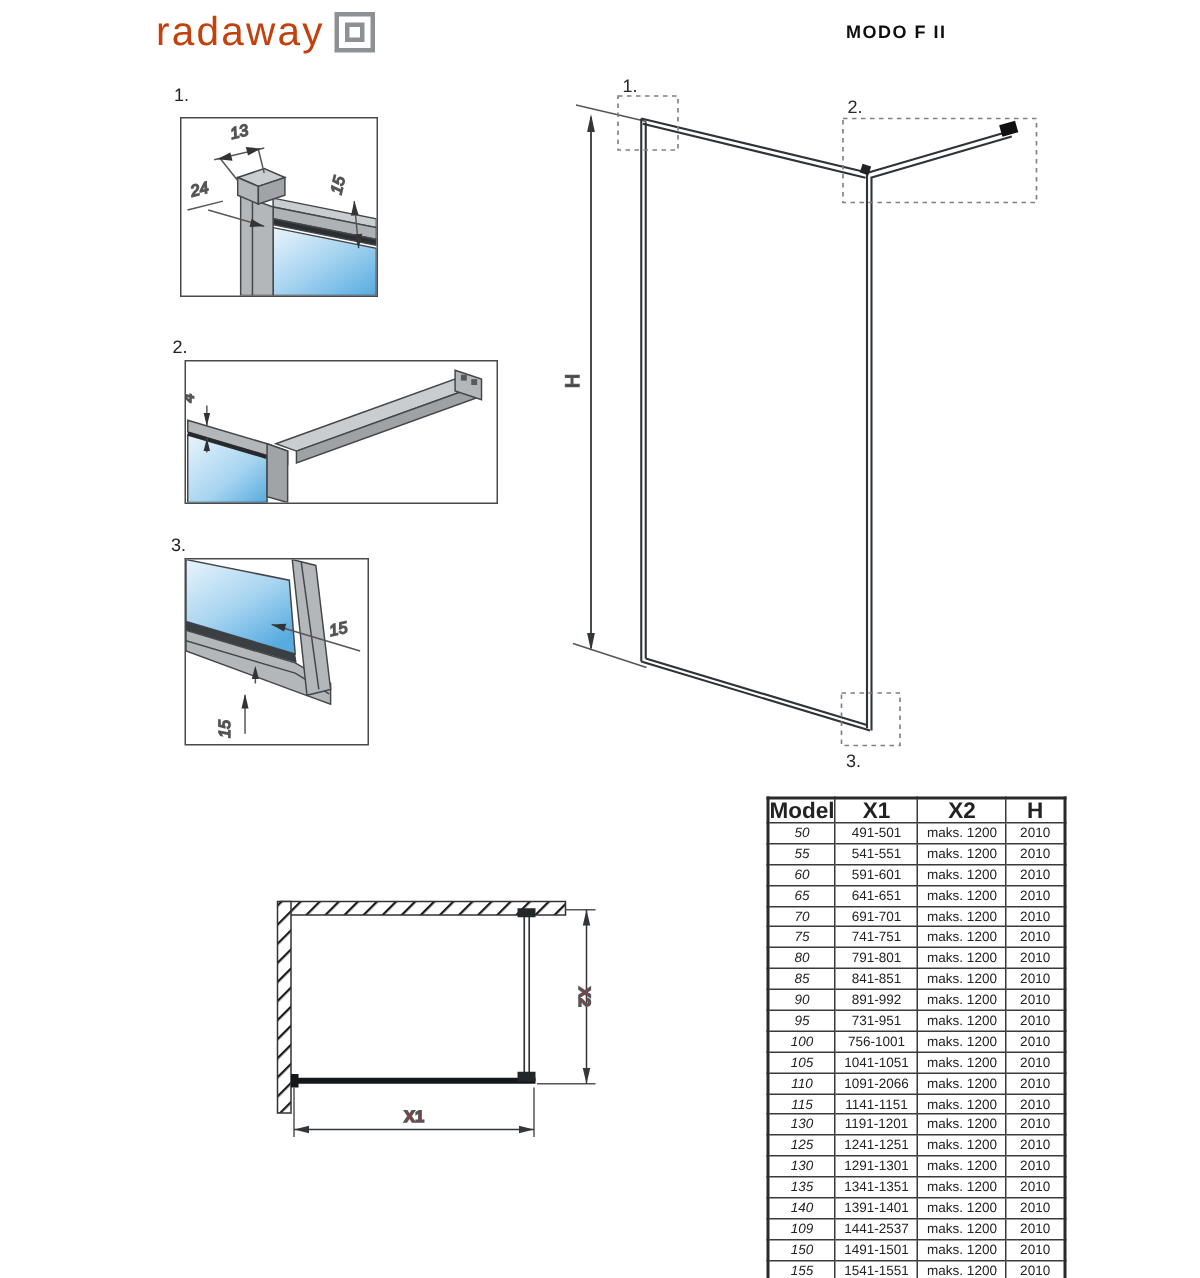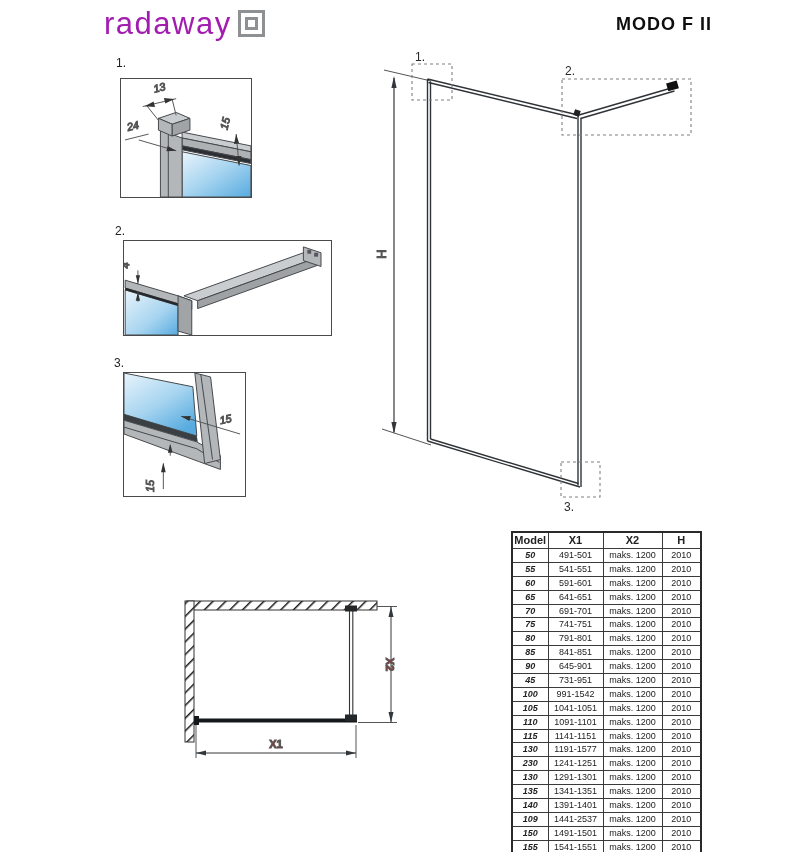--- a/index.html
+++ b/index.html
@@ -1,41 +1,41 @@
 <!DOCTYPE html>
 <html><head>
 <meta charset="utf-8">
 <style>
   html,body{margin:0;padding:0;background:#fff;}
   .page{position:relative;width:800px;height:852px;background:#ffffff;overflow:hidden;
         font-family:"Liberation Sans", sans-serif;color:#1c1c1c;}
   .abs{position:absolute;}
   
   .brand{left:104px;top:8px;display:flex;align-items:center;gap:6px;}
-  .brand-text{font-size:31px;letter-spacing:1.5px;color:#a21caf;font-weight:400;line-height:1;}
+  .brand-text{font-size:27px;letter-spacing:1.5px;color:#c2410c;font-weight:400;line-height:1;}
   .brand-sq{width:27px;height:27px;border:3px solid #8e9194;box-sizing:border-box;
             display:flex;align-items:center;justify-content:center;}
   .brand-sq-in{width:13px;height:13px;border:3px solid #8e9194;box-sizing:border-box;}
-  .doc-title{left:616px;top:14px;font-size:18px;font-weight:bold;letter-spacing:1px;color:#0e0e0e;}
+  .doc-title{left:564px;top:14px;font-size:12px;font-weight:bold;letter-spacing:1px;color:#0e0e0e;}
   
   .fig-label{font-size:12px;color:#222;}
   .fig{box-sizing:border-box;border:1px solid #4a4a4a;background:#fff;}
   svg text{font-family:"Liberation Sans", sans-serif;}
   .dim{font-size:11px;font-style:italic;fill:#26292c;}
   .callout{font-size:12px;fill:#26292c;}
   .dimred{font-size:11px;font-weight:bold;fill:#c1272d;}
   
   .spec-table{left:511px;top:531px;border-collapse:collapse;table-layout:fixed;
               font-size:9px;line-height:1;}
   .spec-table th,.spec-table td{border:1px solid #3a3a3a;padding:0;text-align:center;
               height:12.9px;overflow:hidden;white-space:nowrap;color:#222;}
-  .spec-table th{height:15px;font-size:11px;font-weight:bold;}
+  .spec-table th{height:15px;font-size:15px;font-weight:bold;}
   .spec-table{border:2px solid #2a2a2a;}
   .th-red{color:#c1272d;}
-  .c-model{font-weight:bold;font-style:italic;}
+  .c-model{font-weight:normal;font-style:italic;}
   .col-model{width:36px;}.col-x1{width:55px;}.col-x2{width:59px;}.col-h{width:39px;}
 </style>
 </head>
 <body>
 
 <div class="page">
 
   <div class="abs brand">
     <span class="brand-text">radaway</span>
     <span class="brand-sq">
@@ -303,69 +303,69 @@
 
         <tr>
           <td class="c-model">85</td>
           <td>841-851</td>
           <td>maks. 1200</td>
           <td>2010</td>
         </tr>
 
         <tr>
           <td class="c-model">90</td>
-          <td>645-901</td>
-          <td>maks. 1200</td>
-          <td>2010</td>
-        </tr>
-
-        <tr>
-          <td class="c-model">45</td>
+          <td>891-992</td>
+          <td>maks. 1200</td>
+          <td>2010</td>
+        </tr>
+
+        <tr>
+          <td class="c-model">95</td>
           <td>731-951</td>
           <td>maks. 1200</td>
           <td>2010</td>
         </tr>
 
         <tr>
           <td class="c-model">100</td>
-          <td>991-1542</td>
+          <td>756-1001</td>
           <td>maks. 1200</td>
           <td>2010</td>
         </tr>
 
         <tr>
           <td class="c-model">105</td>
           <td>1041-1051</td>
           <td>maks. 1200</td>
           <td>2010</td>
         </tr>
 
         <tr>
           <td class="c-model">110</td>
-          <td>1091-1101</td>
+          <td>1091-2066</td>
           <td>maks. 1200</td>
           <td>2010</td>
         </tr>
 
         <tr>
           <td class="c-model">115</td>
           <td>1141-1151</td>
           <td>maks. 1200</td>
           <td>2010</td>
         </tr>
 
         <tr>
           <td class="c-model">130</td>
-          <td>1191-1577</td>
-          <td>maks. 1200</td>
-          <td>2010</td>
-        </tr>
-
-        <tr>
-          <td class="c-model">230</td>
+          <td>1191-1201</td>
+          <td>maks. 1200</td>
+          <td>2010</td>
+        </tr>
+
+        <tr>
+          <td class="c-model">125</td>
           <td>1241-1251</td>
           <td>maks. 1200</td>
           <td>2010</td>
         </tr>
 
         <tr>
           <td class="c-model">130</td>
           <td>1291-1301</td>
           <td>maks. 1200</td>
           <td>2010</td>

